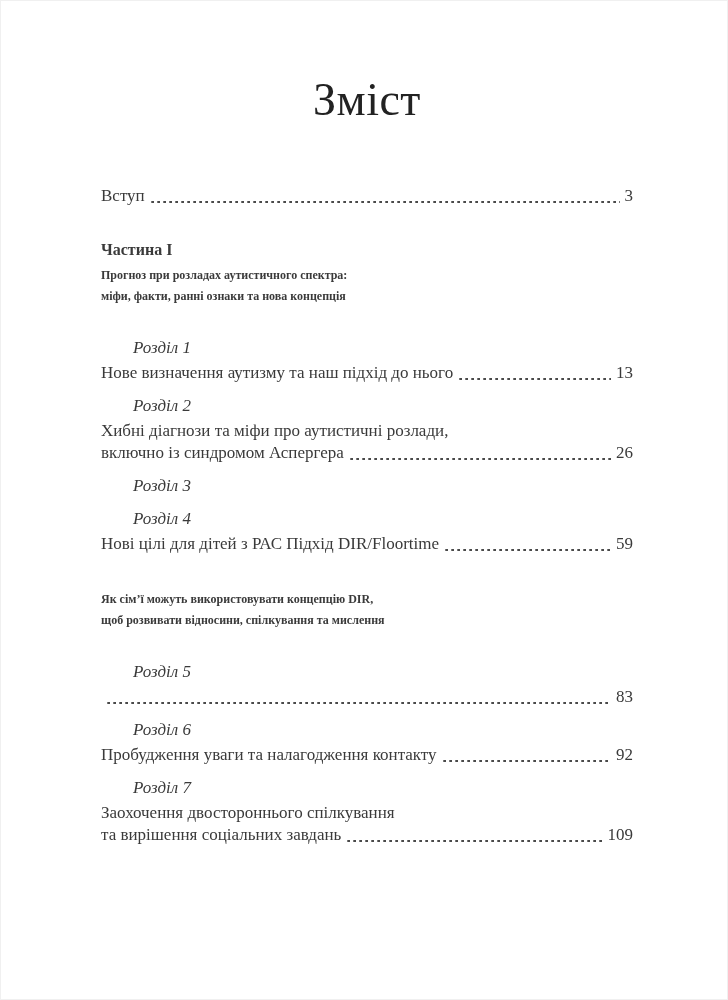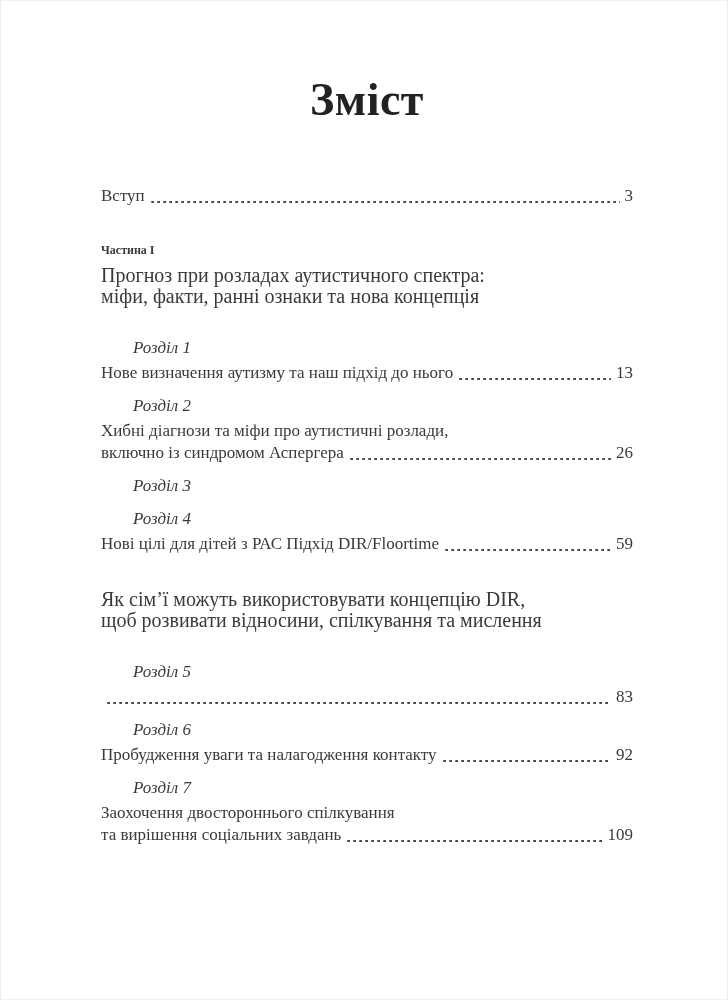--- a/index.html
+++ b/index.html
@@ -16,42 +16,42 @@
   .page {
     box-sizing: border-box;
     width: 728px;
     height: 1000px;
     padding: 70px 96px 0 100px;
   }
   h1.doc-title {
     margin: 0;
     font-size: 46px;
     line-height: 1.25;
-    font-weight: 700;
+    font-weight: 400;
     text-align: center;
     color: #222222;
     letter-spacing: 0.5px;
   }
   .toc { font-size: 17px; line-height: 22px; }
   .row { display: flex; align-items: baseline; }
   .leader {
     flex: 1;
     align-self: flex-end;
     height: 4px;
     margin: 0 5px 3px 6px;
     background-image: radial-gradient(circle at 1.6px 2px, #4a4a4a 1.1px, rgba(0,0,0,0) 1.5px);
     background-size: 6px 4px;
     background-repeat: repeat-x;
   }
   .pagenum { white-space: nowrap; }
   .intro-row { margin-top: 56px; text-align: right; }
   .part { margin-top: 30px; }
   .part--second { margin-top: 34px; }
-  .part-heading { font-size: 12px; font-weight: 700; line-height: 26px; }
-  .part-subtitle { margin-top: 2px; font-size: 20px; font-weight: 400; line-height: 21px; }
+  .part-heading { font-size: 16px; font-weight: 700; line-height: 26px; }
+  .part-subtitle { margin-top: 2px; font-size: 12px; font-weight: 700; line-height: 21px; }
   .chapter-label { margin-top: 11px; font-style: italic; line-height: 22px; margin-left: 32px; }
   .chapter-label--first { margin-top: 30px; }
   .entry { margin-top: 3px; }
 </style>
 </head>
 <body>
 
 <div class="page">
 
   <h1 class="doc-title">Зміст</h1>

